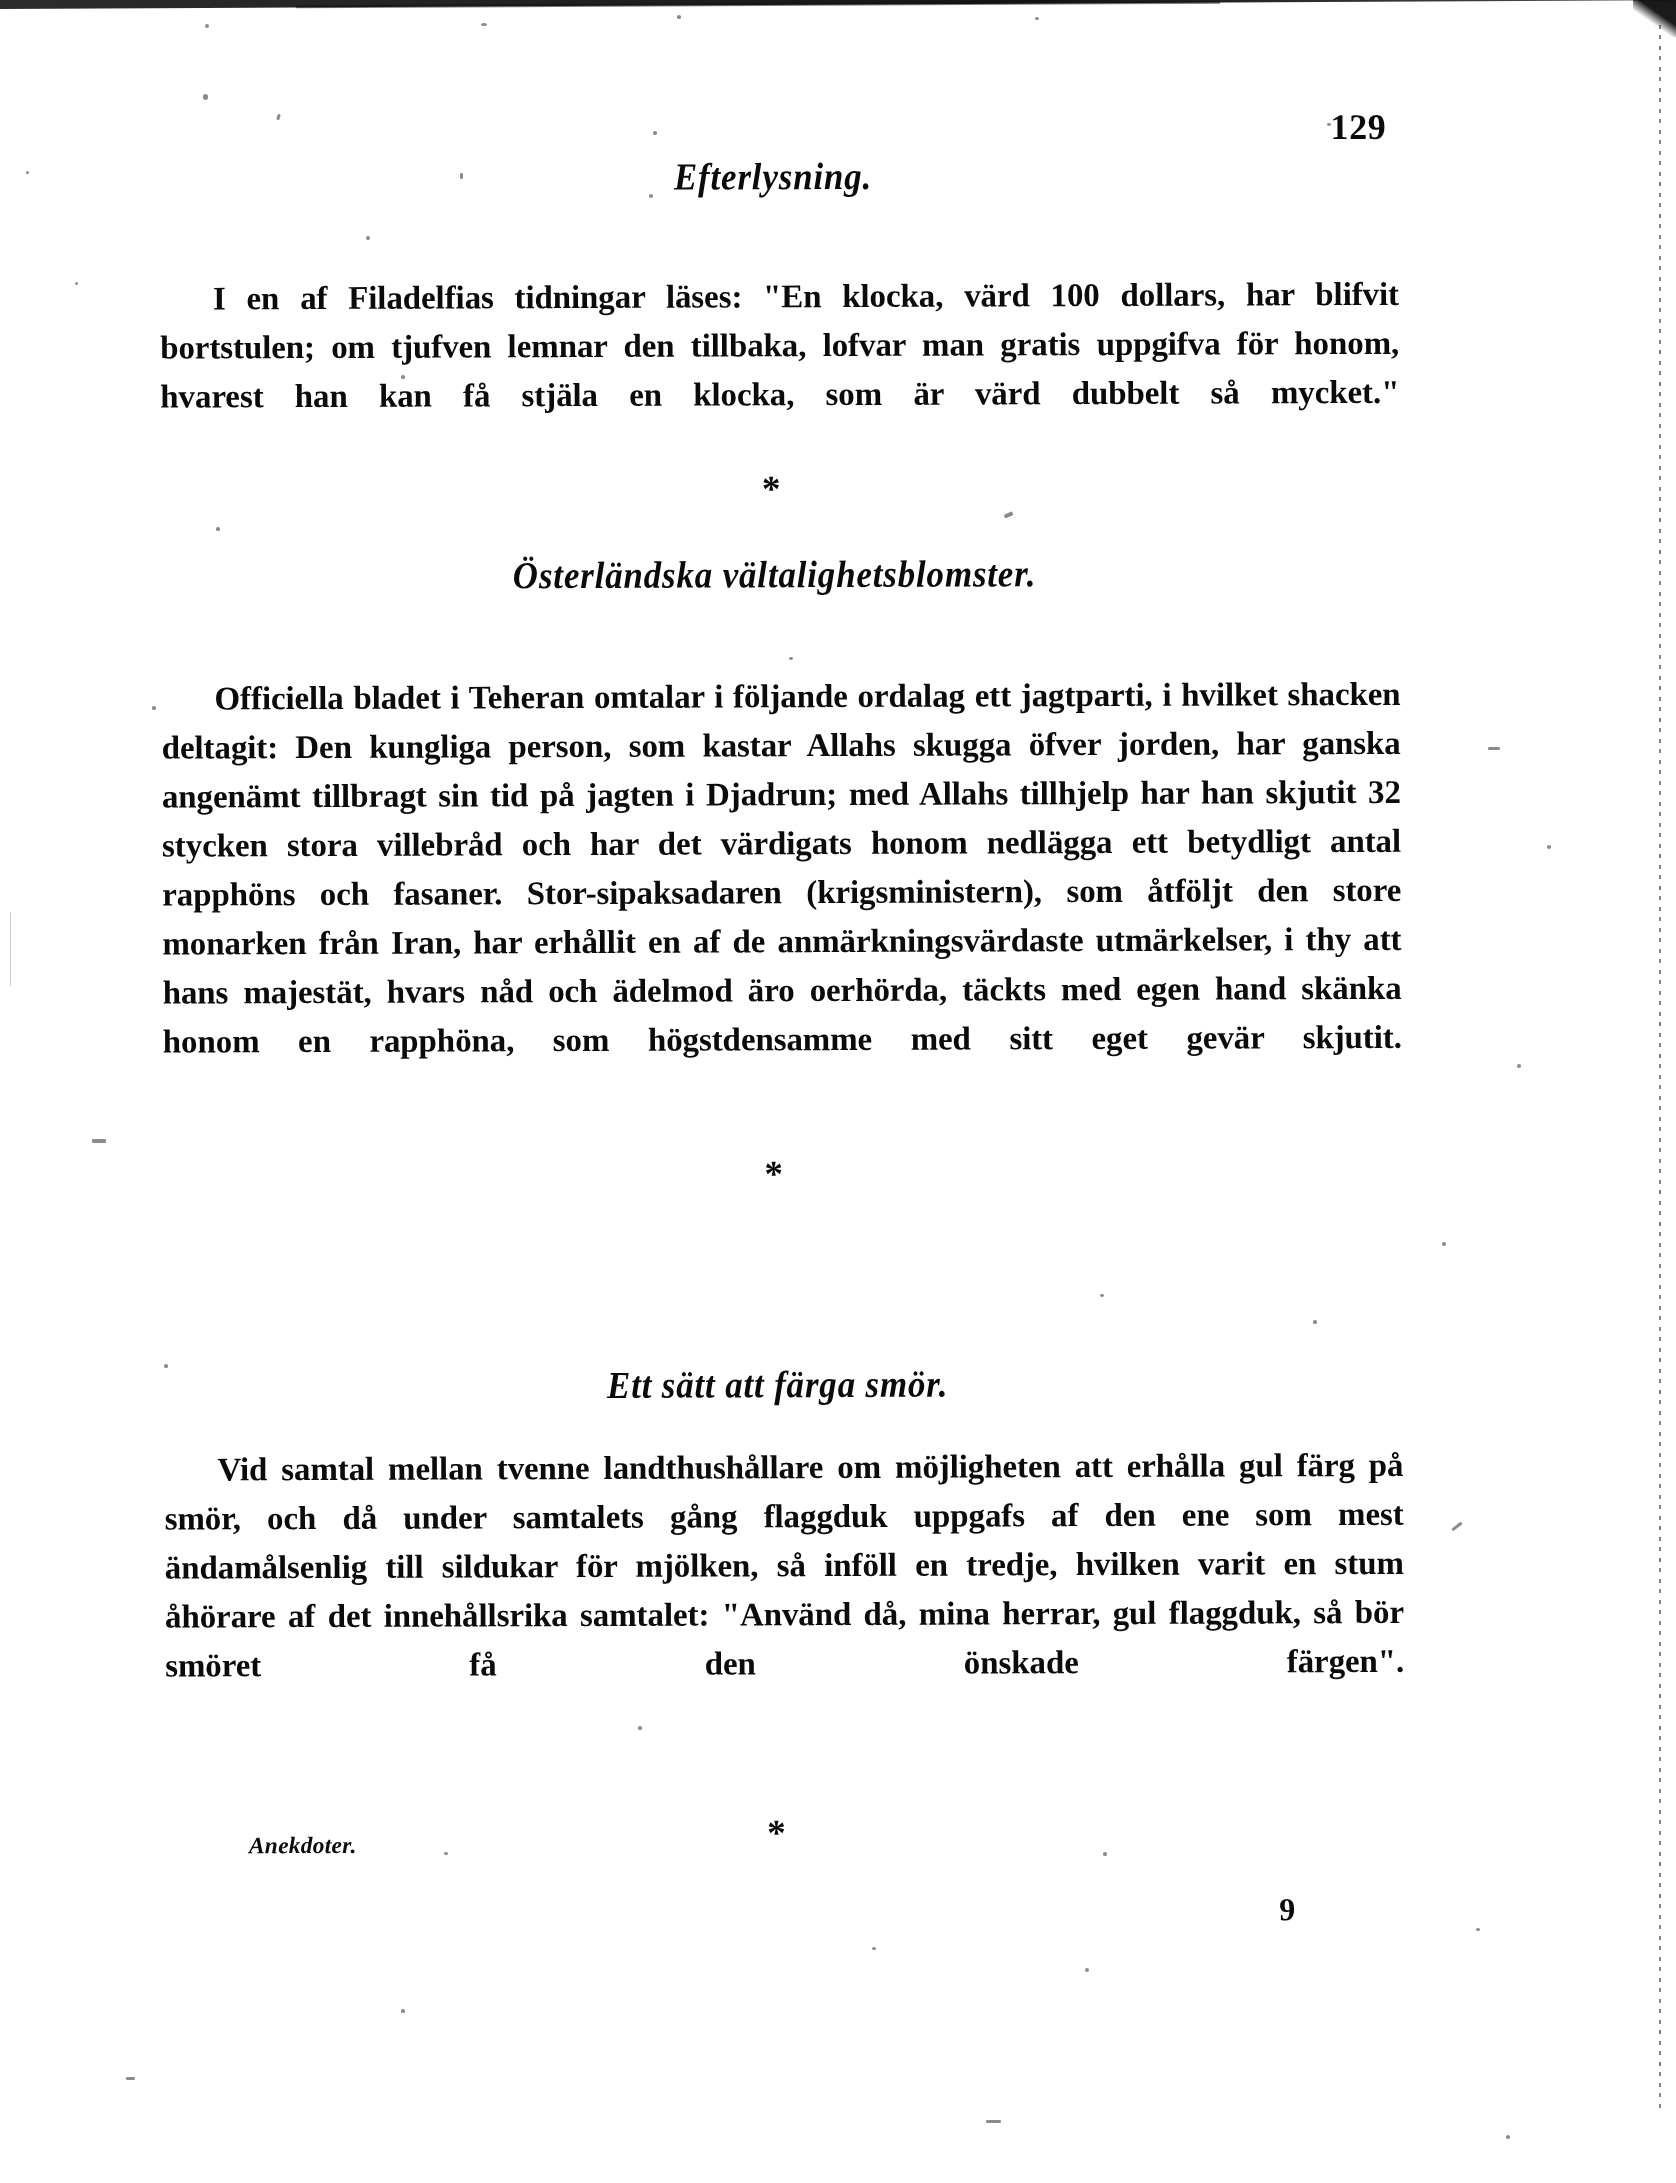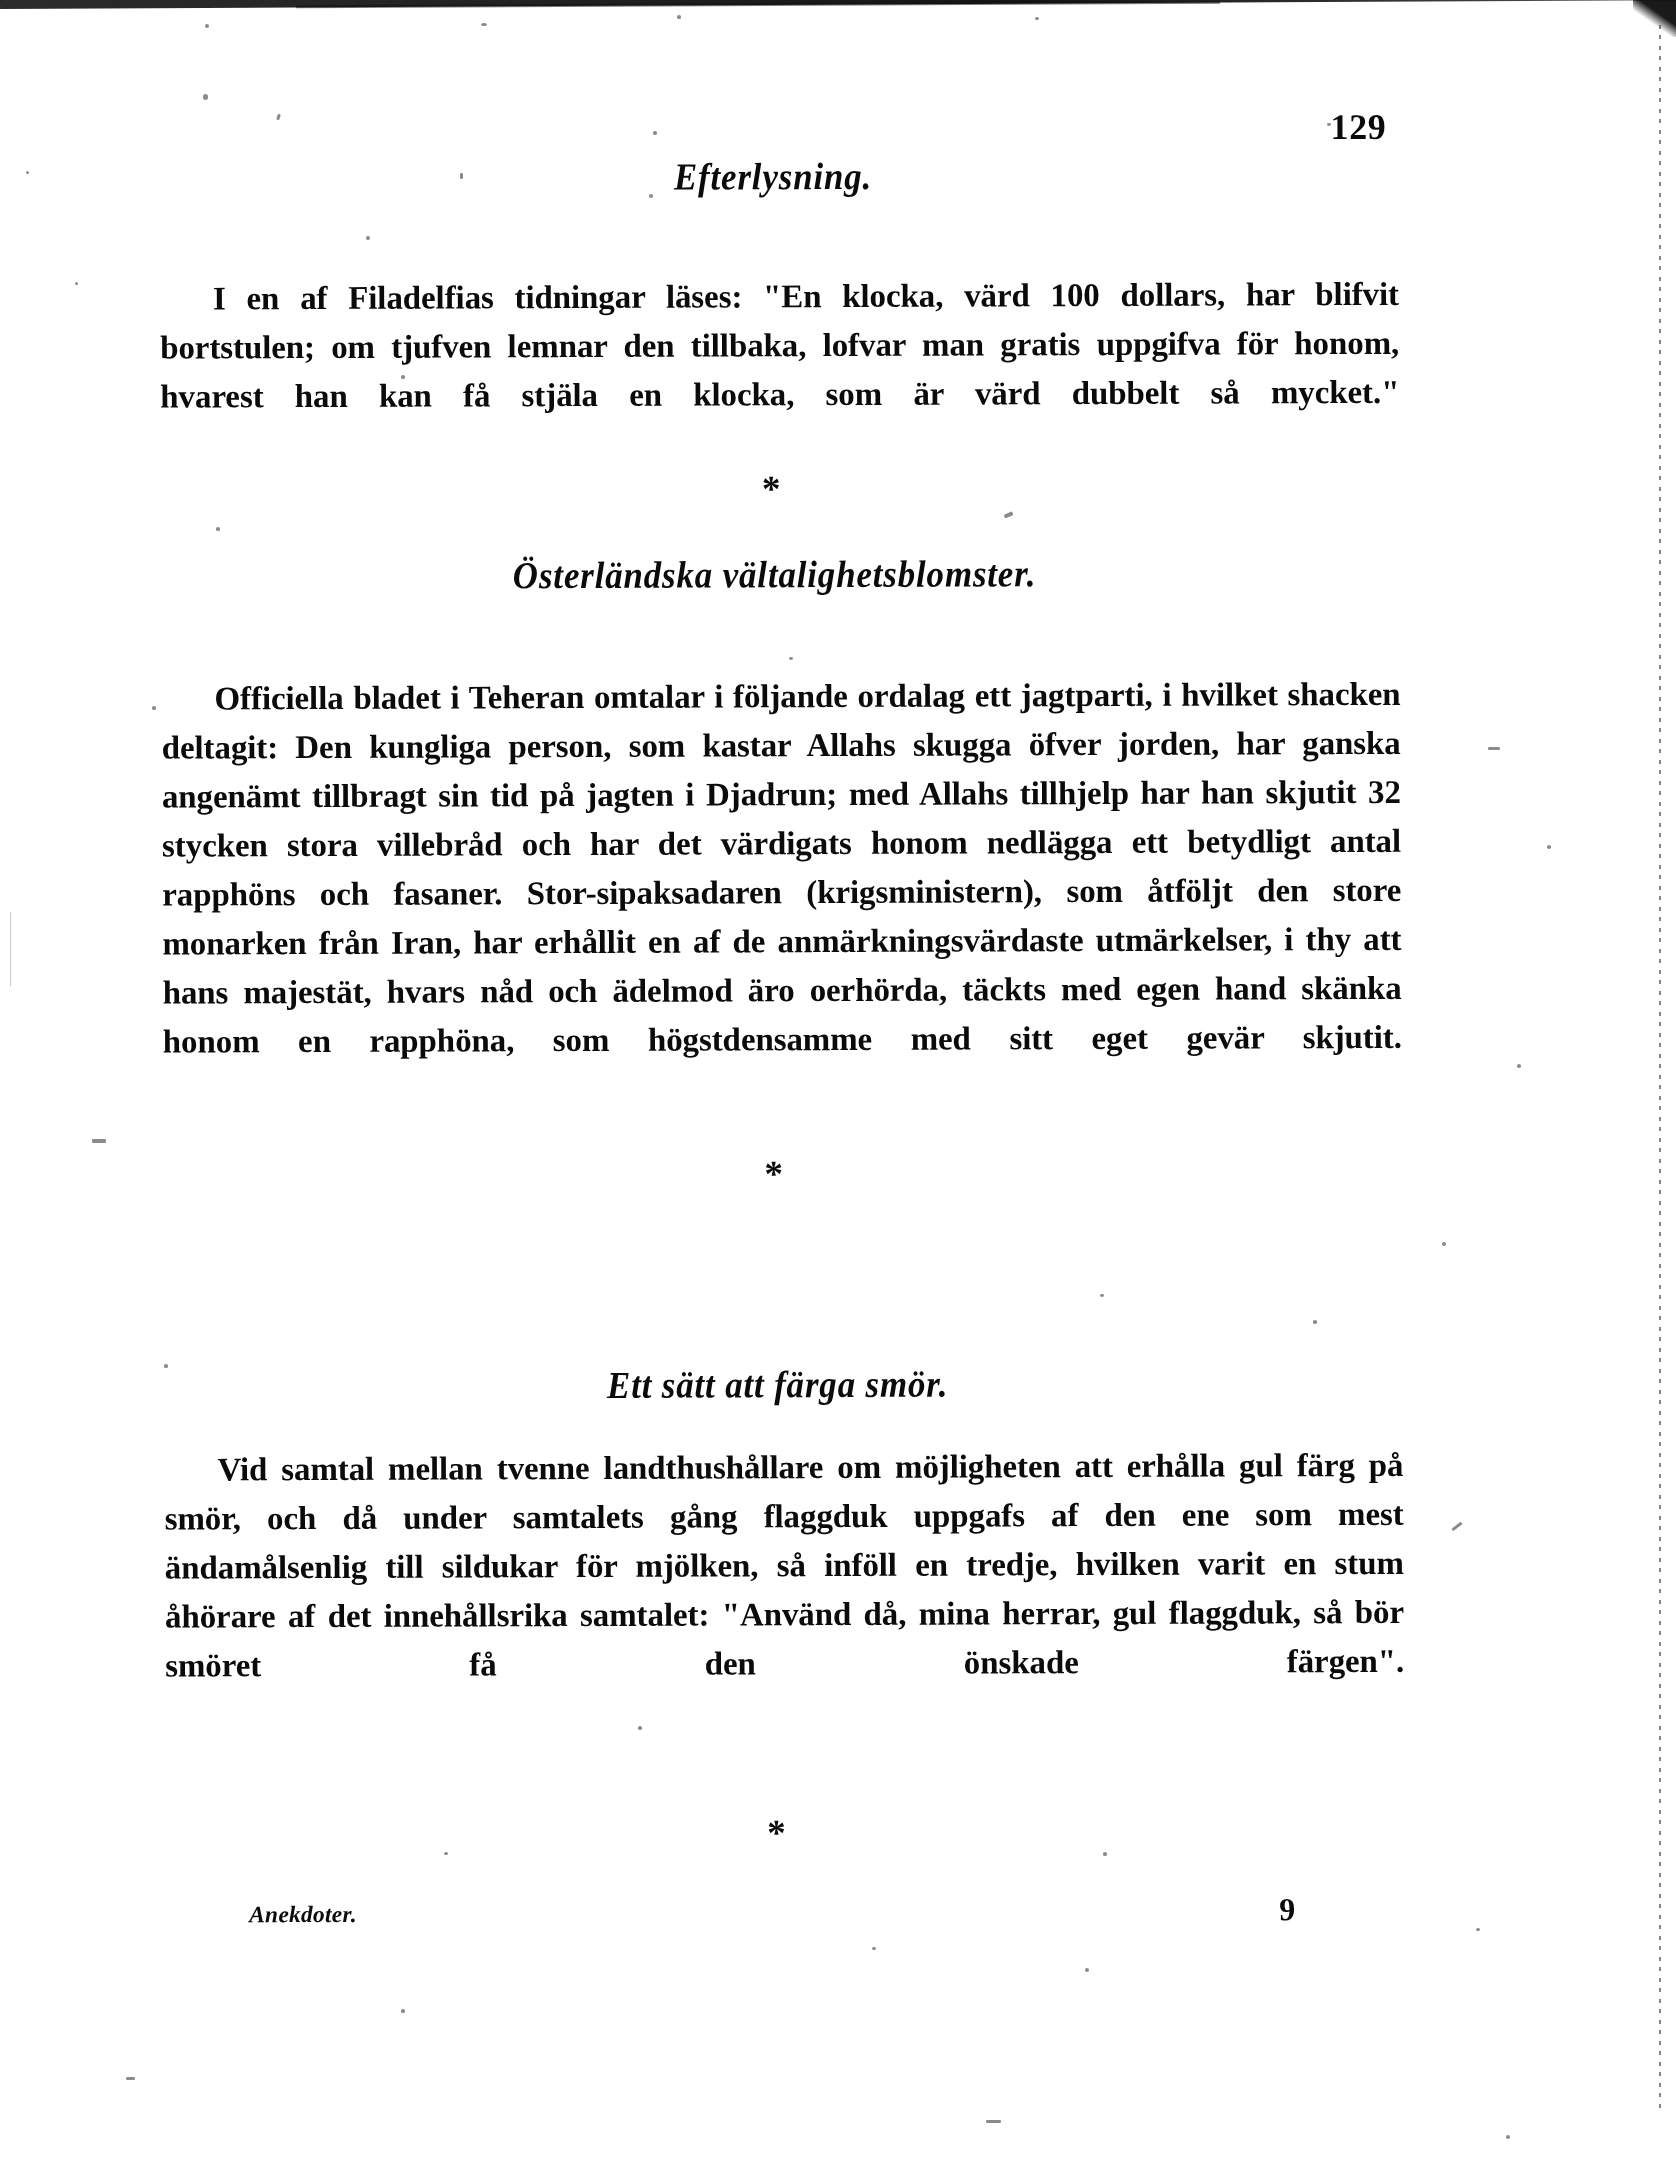--- a/index.html
+++ b/index.html
@@ -84,21 +84,21 @@
     text-indent:53px;
     -webkit-hyphens:none;hyphens:none;
   }
   .para::after{content:"";display:inline-block;width:100%;}
   #para-1{top:272px;}
   #para-2{top:672px;}
   #para-3{top:1443px;}
 
   
   #footer-signature{
-    position:absolute;left:246px;top:1899px;
+    position:absolute;left:246px;top:1830px;
     font-size:23.4px;font-weight:bold;font-style:italic;
     letter-spacing:0.3px;
     font-family:"Liberation Serif", serif;
   }
   #footer-sheetnum{
     position:absolute;left:1276px;top:1893px;
     font-size:32px;font-weight:bold;
     font-family:"Liberation Serif", serif;
   }
 </style>

